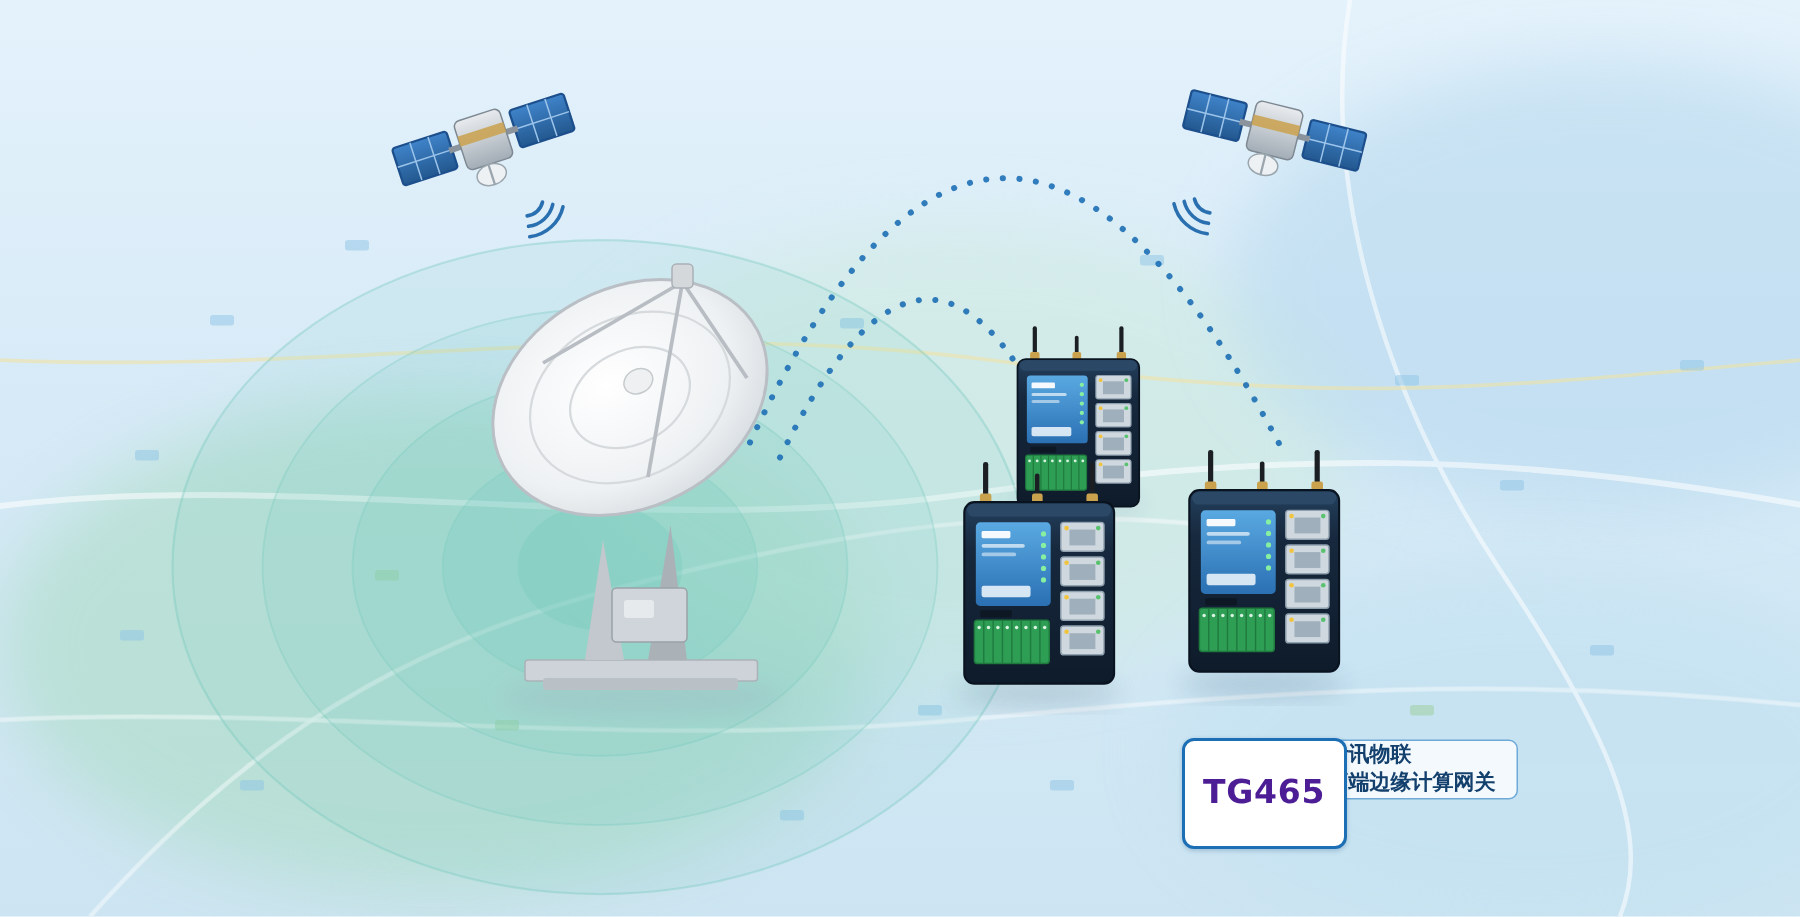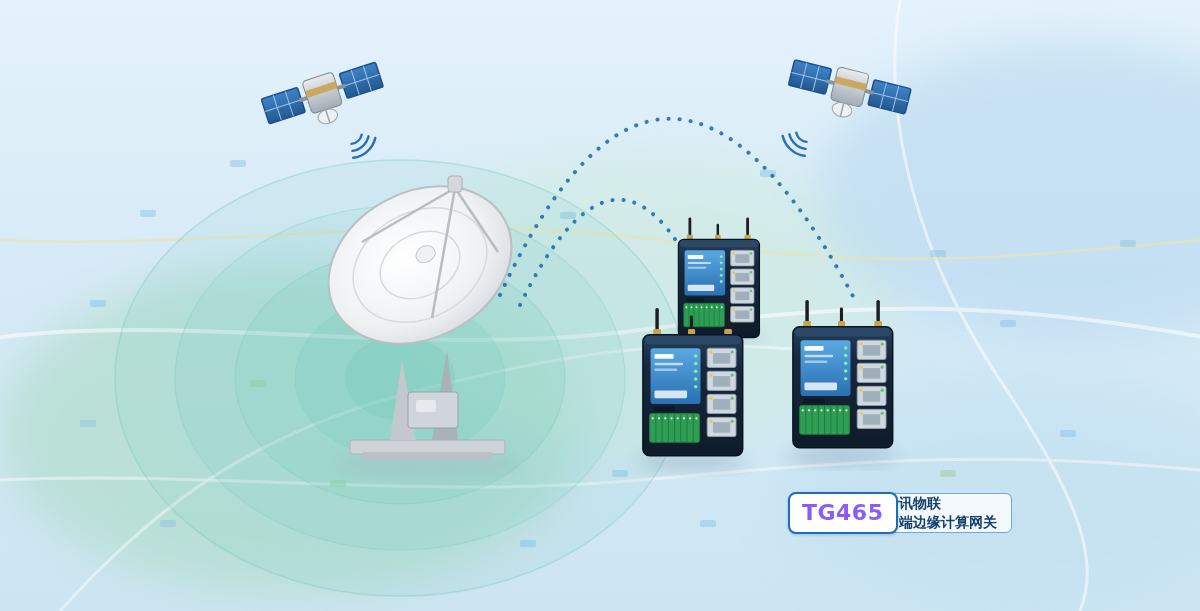--- a/index.html
+++ b/index.html
@@ -14,23 +14,23 @@
   .badge-text-box{
     position:absolute;left:62px;top:1px;height:40px;
     border:1px solid #6ea9d8;border-radius:6px;
     background:rgba(255,255,255,0.78);
     padding:3px 14px 3px 34px;
     display:flex;flex-direction:column;justify-content:center;gap:2px;
     box-sizing:border-box;white-space:nowrap;
   }
   .badge-line{font-size:14px;line-height:17px;font-weight:600;color:#14406e;}
   .badge-model{
-    position:absolute;left:0;top:0;height:38px;padding:0 12px;
+    position:absolute;left:0;top:0;height:38px;padding:16px 12px;
     background:#ffffff;border:2px solid #1d6fb5;border-radius:8px;
-    color:#8b5cf6;font-weight:bold;font-size:22px;line-height:38px;
+    color:#4c1d95;font-weight:bold;font-size:22px;line-height:38px;
     letter-spacing:0.5px;box-shadow:0 1px 3px rgba(30,80,130,0.25);
   }
 </style>
 </head>
 <body>
 
 <div class="stage">
 
   <svg class="scene-svg" width="1200" height="611" viewBox="0 0 1200 611">
     <defs>

